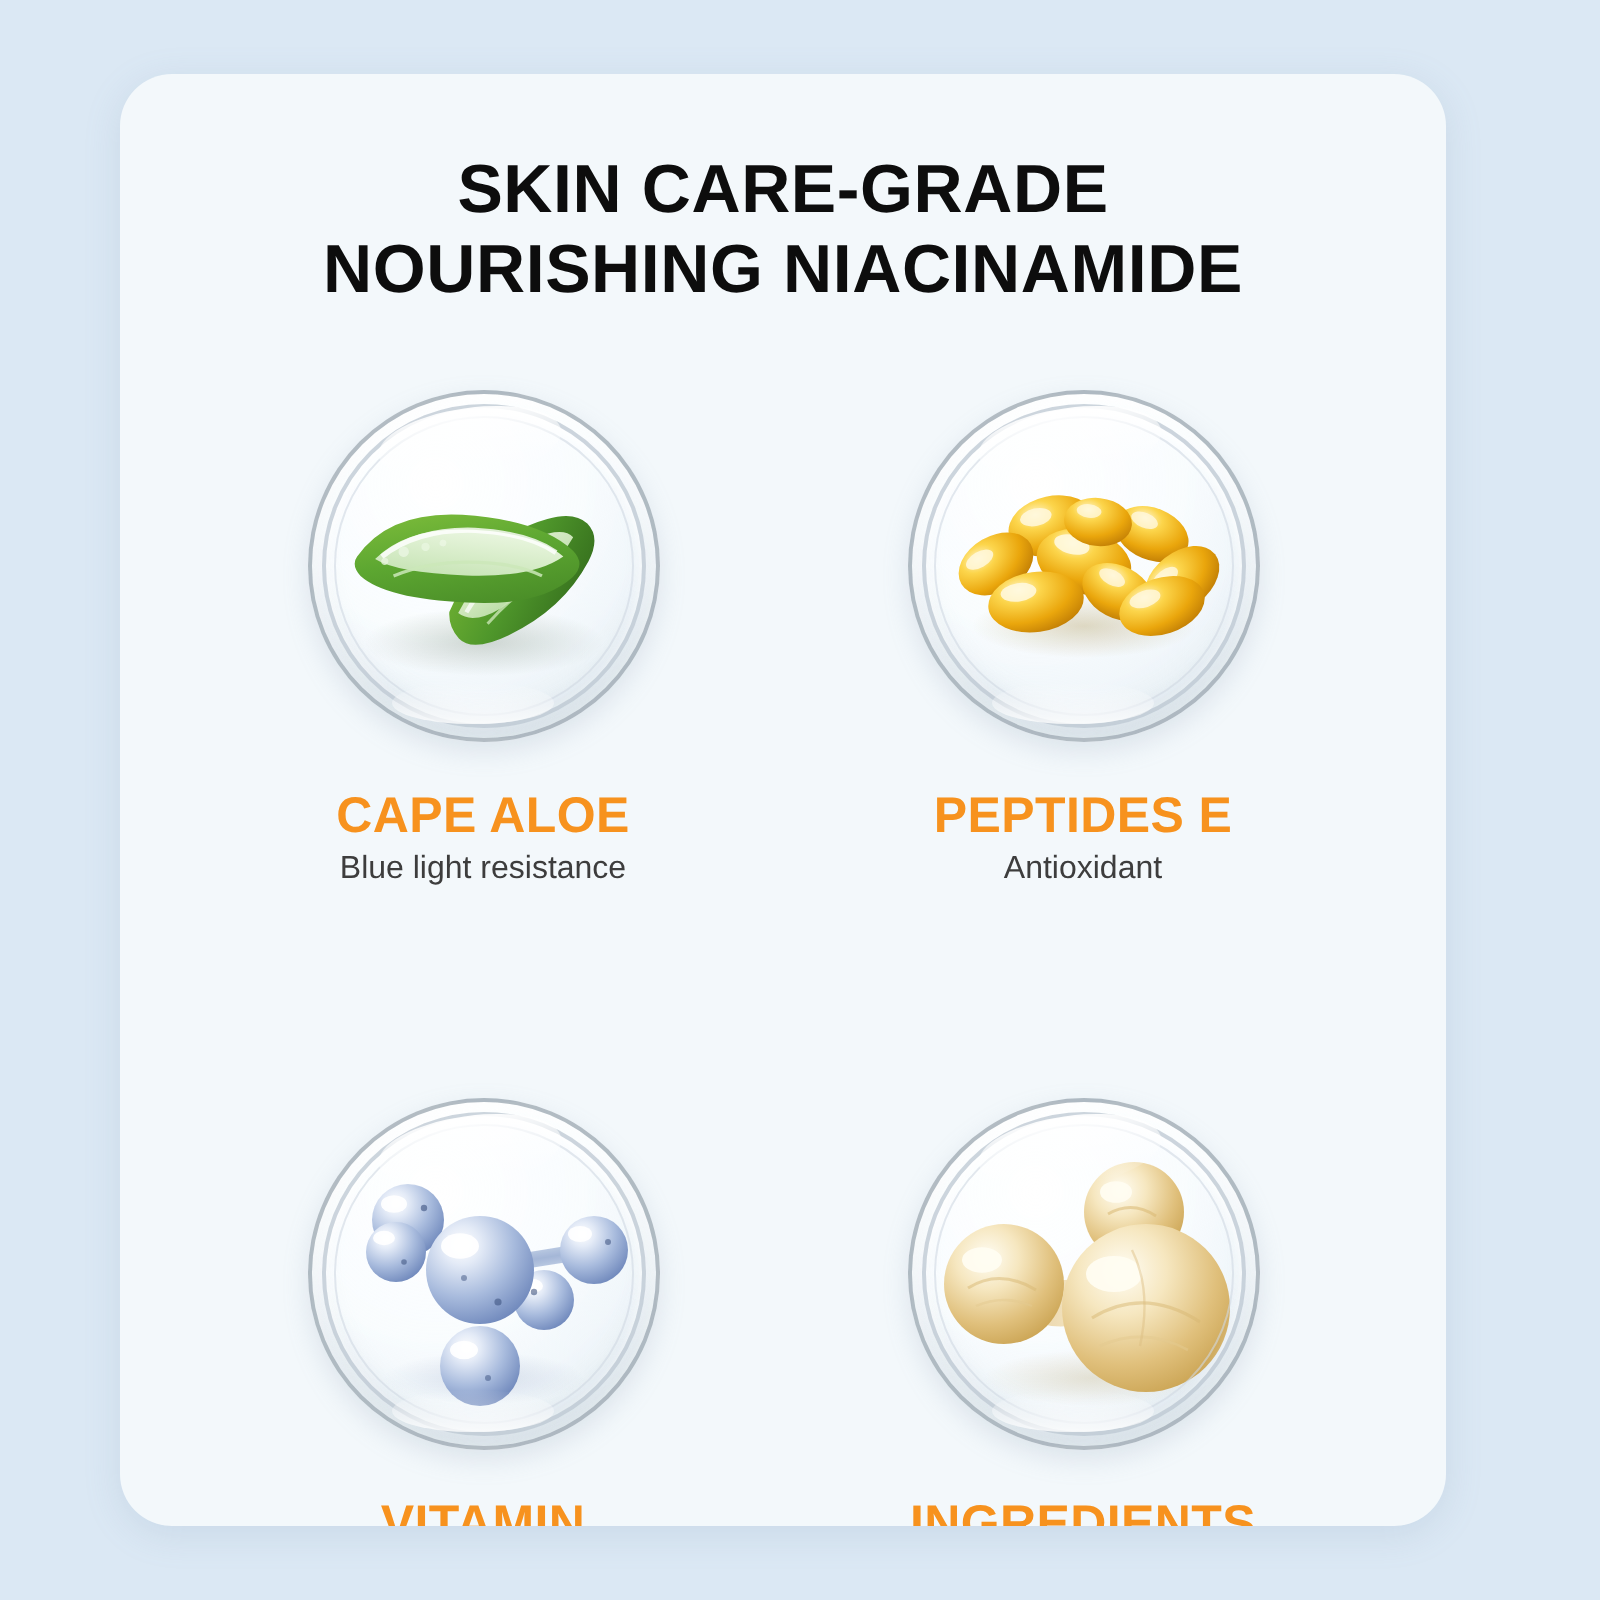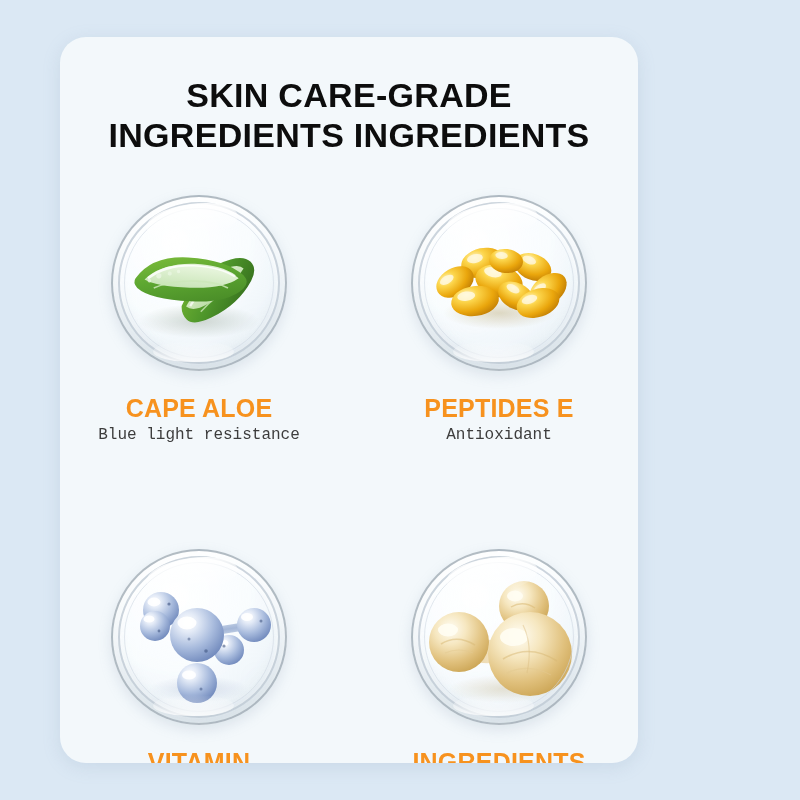--- a/index.html
+++ b/index.html
@@ -21,21 +21,21 @@
     position: absolute;
     inset: 0;
     background: #dbe8f4;
   }
 
   
   .card {
     position: absolute;
     left: 60px;
     top: 37px;
-    width: 578px;
+    width: 663px;
     height: 726px;
     background: #f3f8fb;
     border-radius: 26px;
     box-shadow: 0 4px 18px rgba(120,150,175,0.18);
     overflow: hidden;
   }
 
   
   .heading {
     position: absolute;
@@ -138,32 +138,31 @@
     line-height: 28px;
     letter-spacing: 0.2px;
     margin-top: 23px;
     text-align: center;
   }
   .ing-desc {
     color: #3d3d3d;
     font-size: 16px;
     line-height: 20px;
     margin-top: 3px;
-    font-family: Liberation Mono, monospace;
   }
 </style>
 </head>
 <body>
 
 <div class="page">
   <div class="card">
 
     <div class="heading">
       <span>SKIN CARE-GRADE</span>
-      <span class="l2">INGREDIENTS INGREDIENTS</span>
+      <span class="l2">NOURISHING NIACINAMIDE</span>
     </div>
 
     <div class="grid">
 
       <div class="row row1">
 
         <div class="cell">
           <div class="dish">
             <div class="dish-glass"></div>
             <div class="contents">

